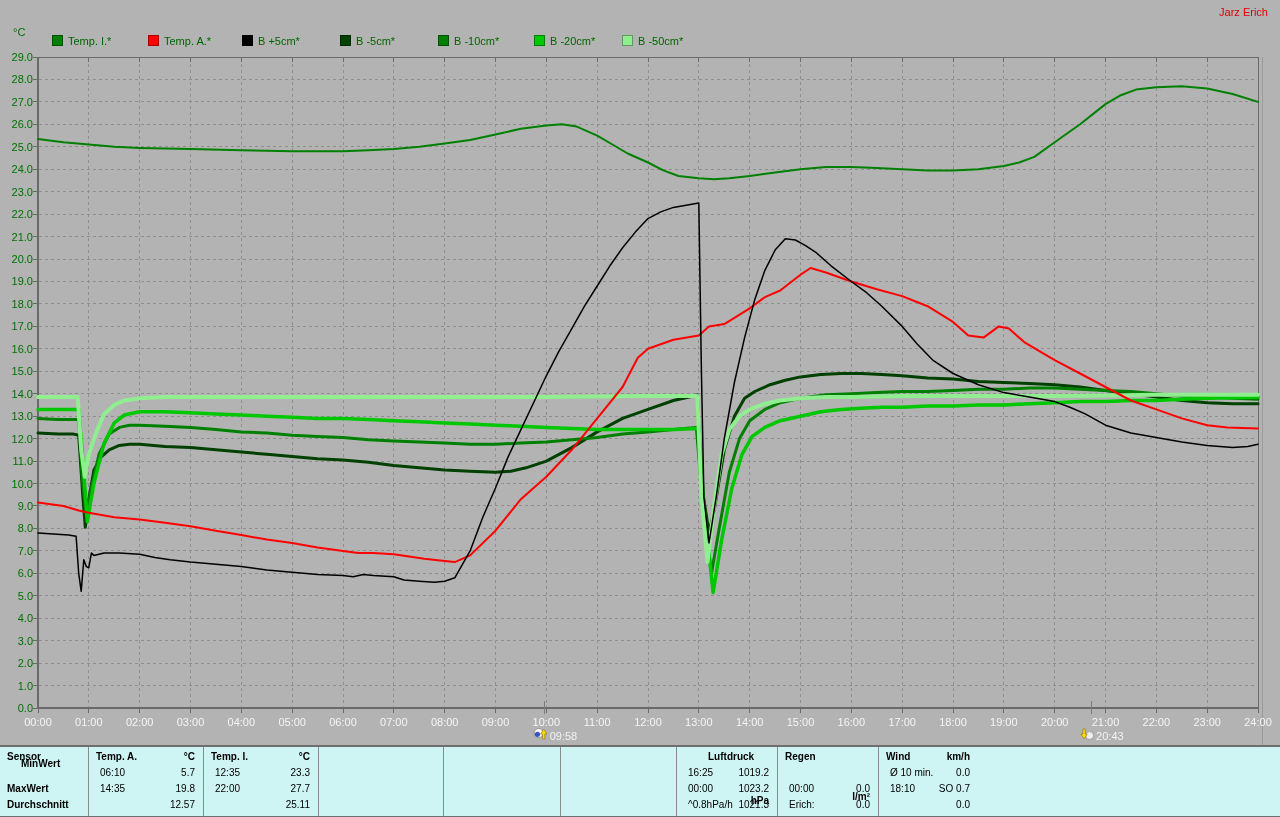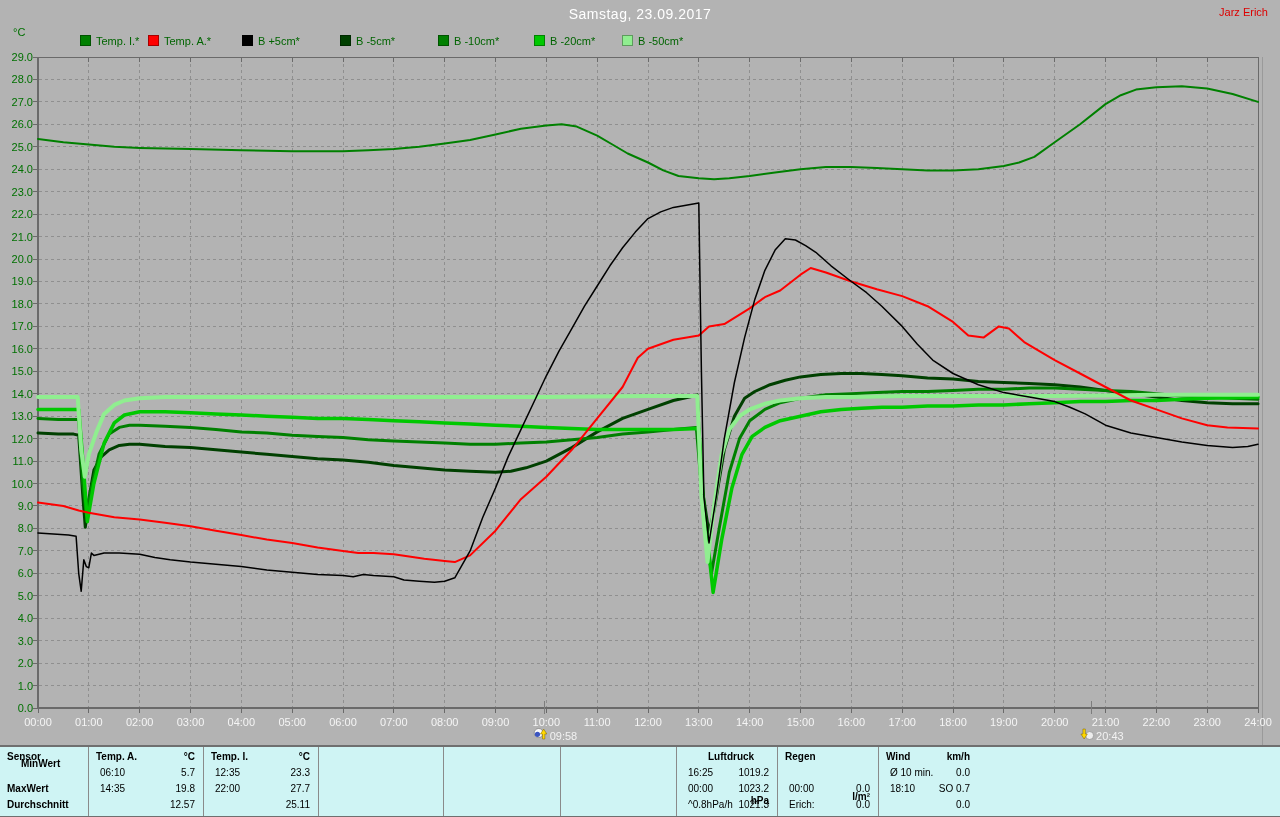--- a/index.html
+++ b/index.html
@@ -36,25 +36,24 @@
   }
   .stats-table .sep{position:absolute;top:0;bottom:0;width:1px;background:#8a8a8a;}
   .stats-table .cell{position:absolute;height:15px;line-height:15px;white-space:nowrap;}
   .stats-table .b{font-weight:bold;}
   .stats-table .right{text-align:right;}
 </style>
 </head>
 <body>
 
 <div class="screen">
-  <div class="title">Samstag, 23.09.2017</div>
   <div class="user">Jarz Erich</div>
   <div class="unit-label">°C</div>
   <div class="legend" id="legend">
-      <div class="legend-item" style="left: 52px; margin-left: 28px;"><span class="sw" style="background: rgb(0, 128, 0);"></span><span class="lb">Temp. I.*</span></div>
+      <div class="legend-item" style="left: 52px;"><span class="sw" style="background: rgb(0, 128, 0);"></span><span class="lb">Temp. I.*</span></div>
       <div class="legend-item" style="left: 148px;"><span class="sw" style="background: rgb(255, 0, 0);"></span><span class="lb">Temp. A.*</span></div>
       <div class="legend-item" style="left: 242px;"><span class="sw" style="background: rgb(0, 0, 0);"></span><span class="lb">B +5cm*</span></div>
       <div class="legend-item" style="left: 340px;"><span class="sw" style="background: rgb(0, 64, 0);"></span><span class="lb">B -5cm*</span></div>
       <div class="legend-item" style="left: 438px;"><span class="sw" style="background: rgb(0, 128, 0);"></span><span class="lb">B -10cm*</span></div>
       <div class="legend-item" style="left: 534px;"><span class="sw" style="background: rgb(0, 200, 0);"></span><span class="lb">B -20cm*</span></div>
       <div class="legend-item" style="left: 622px;"><span class="sw" style="background: rgb(144, 238, 144);"></span><span class="lb">B -50cm*</span></div>
     </div>
   <svg id="chart" width="1280" height="745" viewBox="0 0 1280 745">
       <g>
         <line x1="39" y1="685.551724137931" x2="1257" y2="685.551724137931" stroke="#8f8f8f" stroke-width="1" shape-rendering="crispEdges" stroke-dasharray="3,3"></line>

